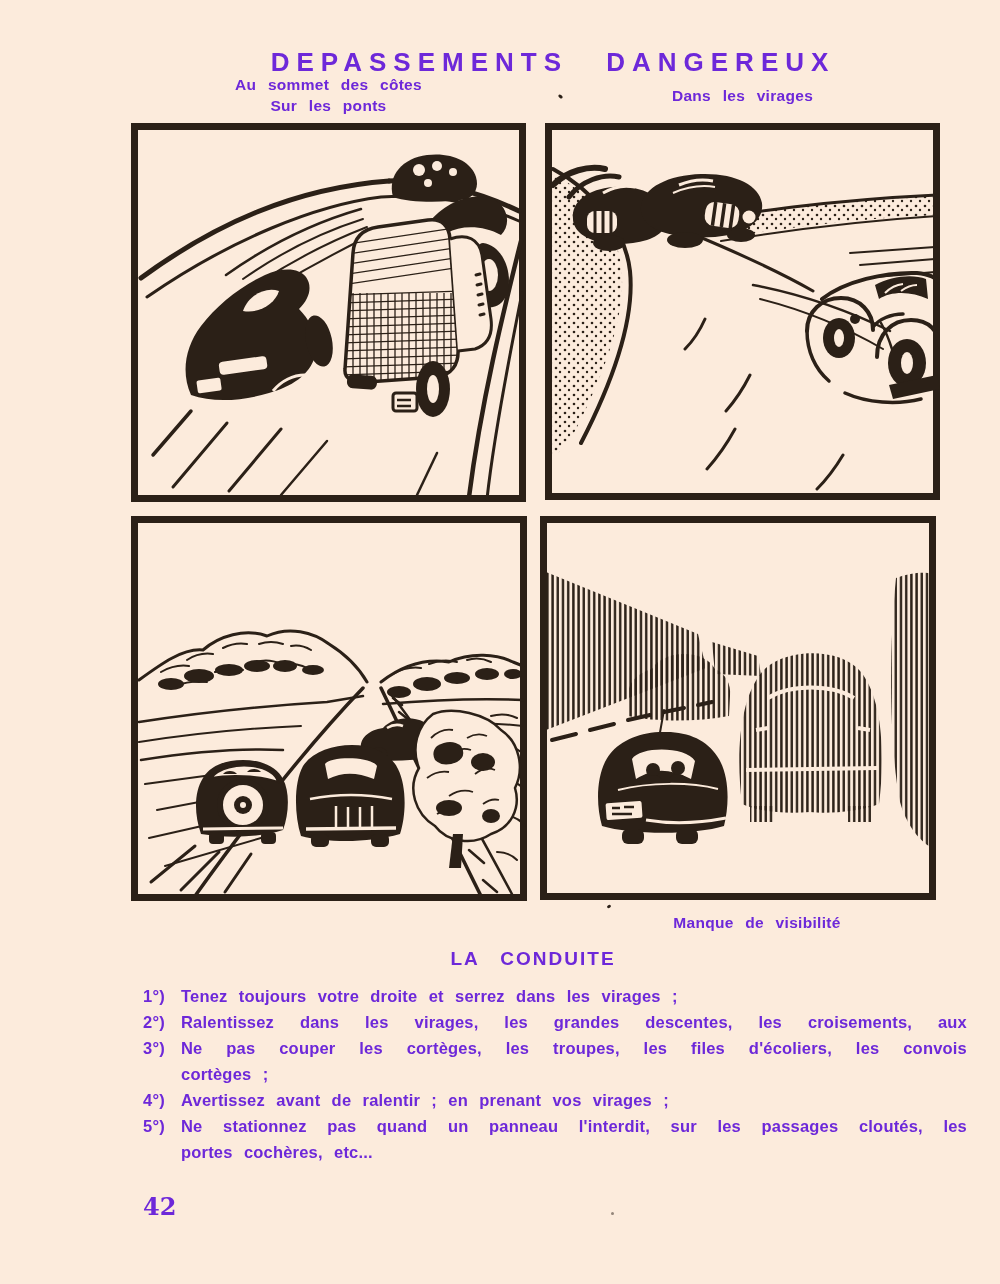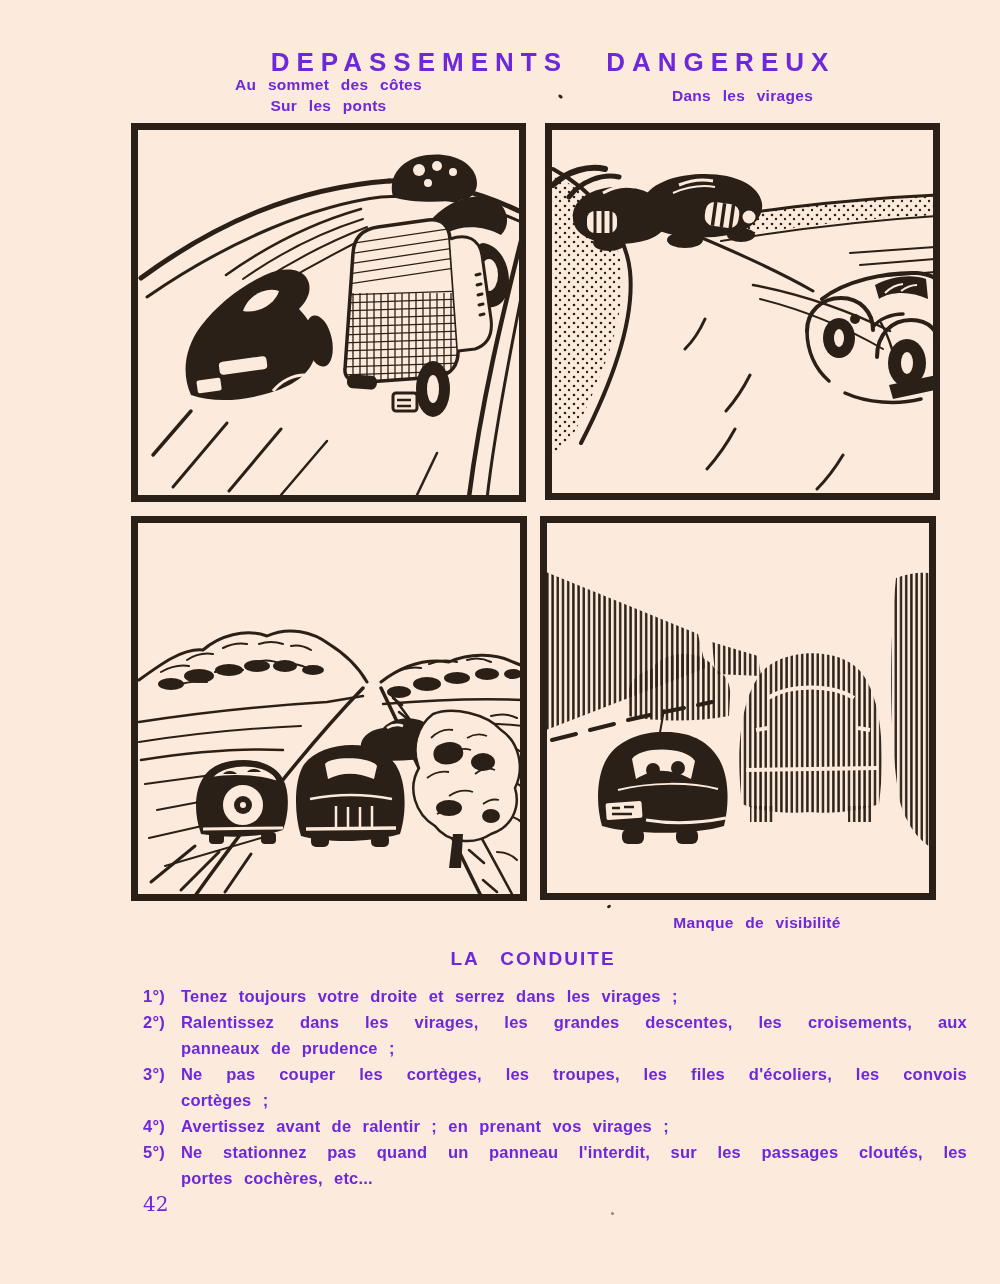--- a/index.html
+++ b/index.html
@@ -32,21 +32,21 @@
   .rules{
     position:absolute;top:983px;left:143px;width:824px;
     font-size:16.5px;font-weight:bold;word-spacing:6.5px;letter-spacing:.2px;
   }
   .rule{position:relative;padding-left:38px;}
   .rule-num{position:absolute;left:0;top:0;line-height:26px;}
   .line{line-height:26px;}
   .line.fill{text-align:justify;text-align-last:justify;}
   .page-number{
     position:absolute;left:143px;top:1192px;
-    font-family:"DejaVu Serif",serif;font-size:20px;font-weight:normal;
+    font-family:"DejaVu Serif",serif;font-size:24px;font-weight:bold;
   }
   .speck{position:absolute;background:#2b2017;border-radius:50%;}
   .speck.s1{left:558px;top:95px;width:5px;height:3px;transform:rotate(40deg);}
   .speck.s2{left:607px;top:905px;width:4px;height:3px;transform:rotate(-30deg);}
   .speck.s3{left:611px;top:1212px;width:3px;height:3px;opacity:.5;}
 </style>
 </head>
 <body>
 
 <div class="page">
@@ -288,21 +288,20 @@
   <h2 class="heading" style="margin:0;">LA CONDUITE</h2>
 
   <div class="rules">
     <div class="rule">
       <span class="rule-num">1°)</span>
       <div class="line">Tenez toujours votre droite et serrez dans les virages ;</div>
     </div>
     <div class="rule">
       <span class="rule-num">2°)</span>
       <div class="line fill">Ralentissez dans les virages, les grandes descentes, les croisements, aux</div>
-      <div class="line">panneaux de prudence ;</div>
     </div>
     <div class="rule">
       <span class="rule-num">3°)</span>
       <div class="line fill">Ne pas couper les cortèges, les troupes, les files d'écoliers, les convois</div>
       <div class="line">cortèges ;</div>
     </div>
     <div class="rule">
       <span class="rule-num">4°)</span>
       <div class="line">Avertissez avant de ralentir ; en prenant vos virages ;</div>
     </div>

